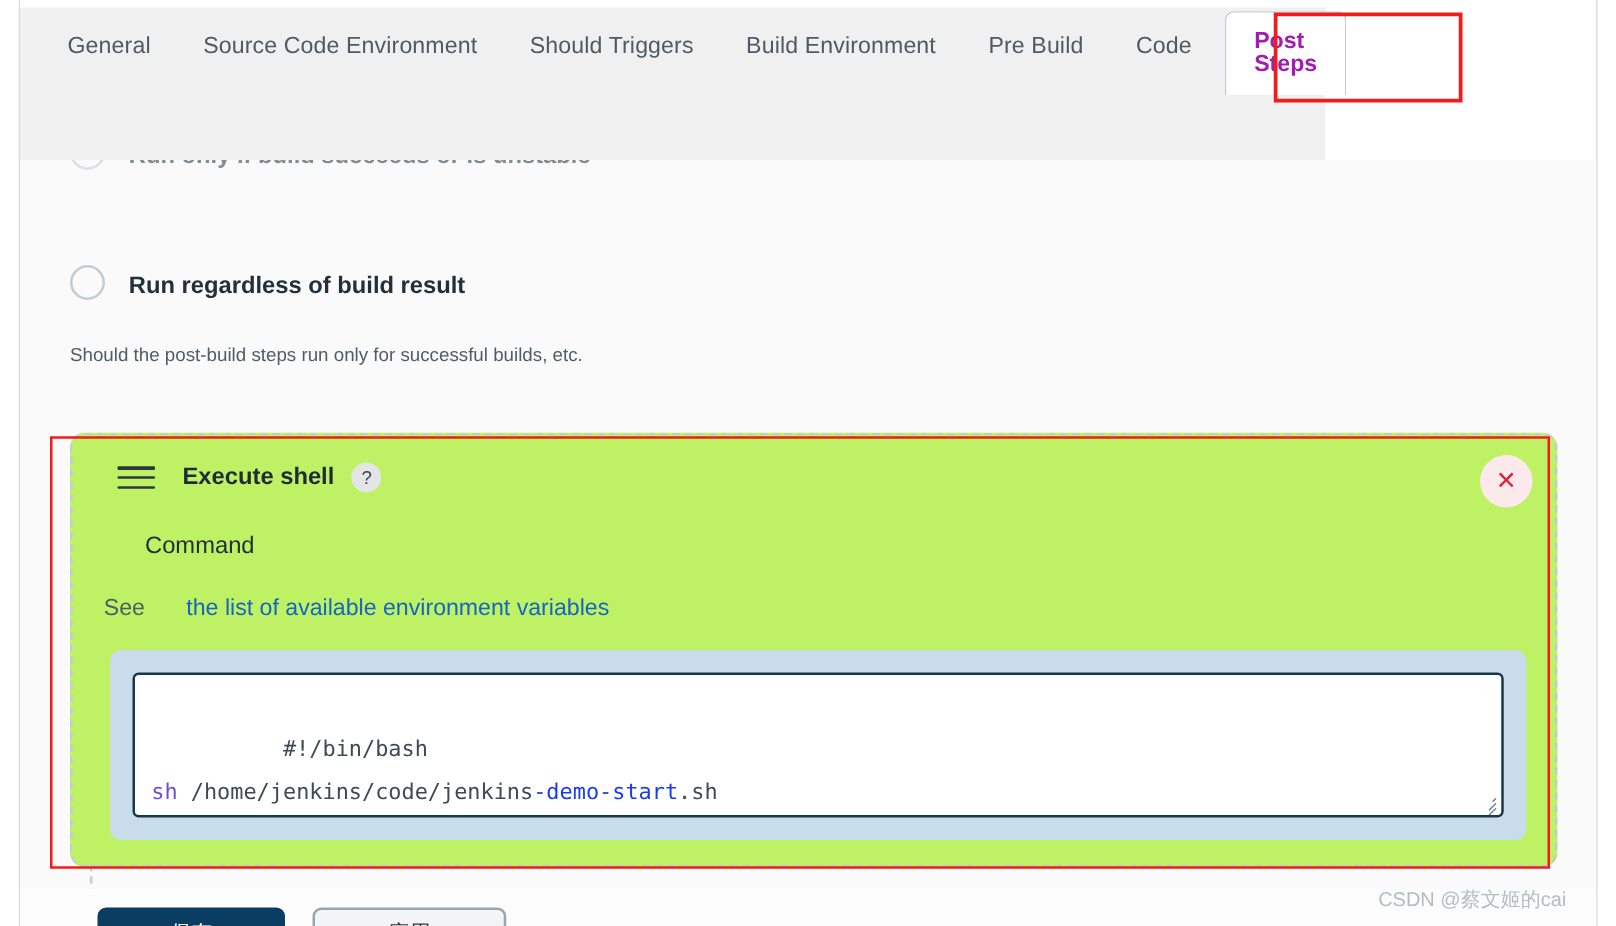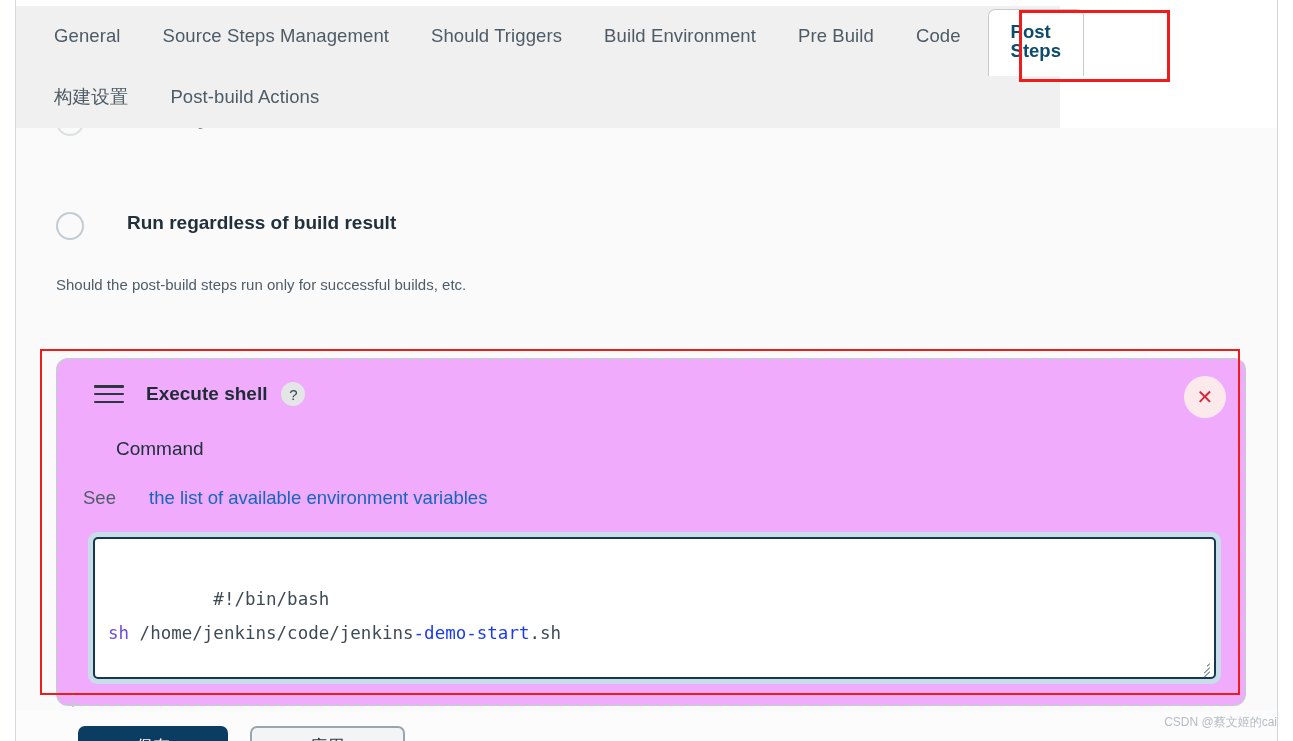--- a/index.html
+++ b/index.html
@@ -76,21 +76,21 @@
     display: flex;
     align-items: center;
     margin-left: 6px;
   }
   .tab-active {
     background: #ffffff;
     border: 1px solid #c4ccd2;
     border-bottom: none;
     border-radius: 7px 7px 0 0;
     font-weight: bold;
-    color: #0c4a6e;
+    color: #a21caf;
     font-size: 18.5px;
     padding: 13px 22px 16px 22px;
     line-height: 1;
     position: relative;
     top: 6px;
     box-shadow: 0 -1px 0 #ffffff inset;
     cursor: pointer;
   }
 
   
@@ -113,22 +113,21 @@
     width: 1261px;
     height: 583px;
     background: #fafafa;
     box-sizing: border-box;
     overflow: hidden;
   }
 
   .radio-row {
     position: absolute;
     display: flex;
-    align-items: flex-start;
-    gap: 24px;
+    align-items: flex-end;
   }
   .radio {
     width: 28px;
     height: 28px;
     border-radius: 50%;
     border: 2px solid #c3ccd2;
     background: #fafafa;
     box-sizing: border-box;
     flex: none;
     cursor: pointer;
@@ -155,26 +154,26 @@
     top: 148px;
     font-size: 15px;
     color: #4f5d68;
     white-space: nowrap;
   }
 
   
   #step-panel {
     position: absolute;
     left: 40px;
-    top: 230px;
+    top: 218px;
     width: 1190px;
     height: 348px;
     border: 2px dashed #c4ccd2;
     border-radius: 12px;
-    background: #f0abfc;
+    background: #bef264;
     box-sizing: border-box;
   }
 
   .step-header {
     position: absolute;
     left: 36px;
     top: 22px;
     display: flex;
     align-items: center;
   }
@@ -258,21 +257,21 @@
 
   
   .ta-wrap {
     position: absolute;
     left: 30px;
     top: 172px;
     width: 1133px;
     height: 152px;
     background: #c9dcea;
     border-radius: 9px;
-    padding: 5px;
+    padding: 18px;
     box-sizing: border-box;
   }
   
   .code-view {
     width: 100%;
     height: 100%;
     box-sizing: border-box;
     border: 2px solid #15384f;
     border-radius: 5px;
     background: #ffffff;
@@ -367,23 +366,23 @@
     left: 56px;
     top: 563px;
     width: 0;
     height: 36px;
     border-left: 2px dashed #c4ccd2;
   }
 
   
   .watermark {
     position: absolute;
-    right: 16px;
+    right: 40px;
     bottom: 10px;
-    font-size: 12px;
+    font-size: 16px;
     color: #b3bcc4;
     white-space: nowrap;
     user-select: none;
   }
 
   
   .scroll-rail {
     position: absolute;
     left: 1286px;
     top: 0;
@@ -397,34 +396,30 @@
 
 <div id="page">
 
   <div class="col-rule"></div>
   <div class="col-rule-right"></div>
 
   <div id="tabbar">
 
     <div class="tab-row">
       <div class="tab first">General</div>
-      <div class="tab">Source Steps Management</div>
+      <div class="tab">Source Code Environment</div>
       <div class="tab">Should Triggers</div>
       <div class="tab">Build Environment</div>
       <div class="tab">Pre Build</div>
       <div class="tab">Code</div>
       <div class="tab-active-wrap">
         <div class="tab-active">Post Steps</div>
       </div>
     </div>
 
-    <div class="tab-row">
-      <div class="tab first cjk">构建设置</div>
-      <div class="tab">Post-build Actions</div>
-    </div>
 
   </div>
 
   <div class="annot-tab"></div>
 
   <div id="content">
 
     <div class="radio-row" id="radio-clipped">
       <div class="radio"></div>
       <div class="radio-label">Run only if build succeeds or is unstable</div>

